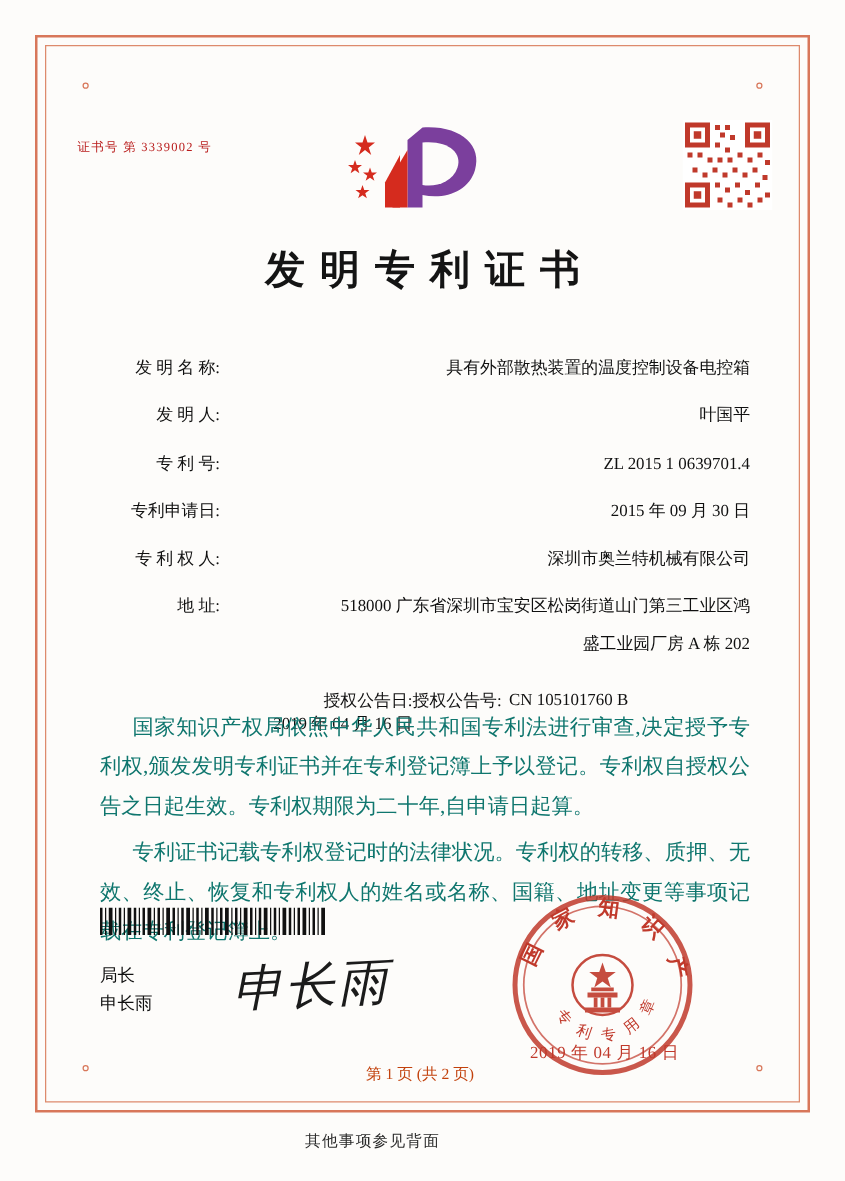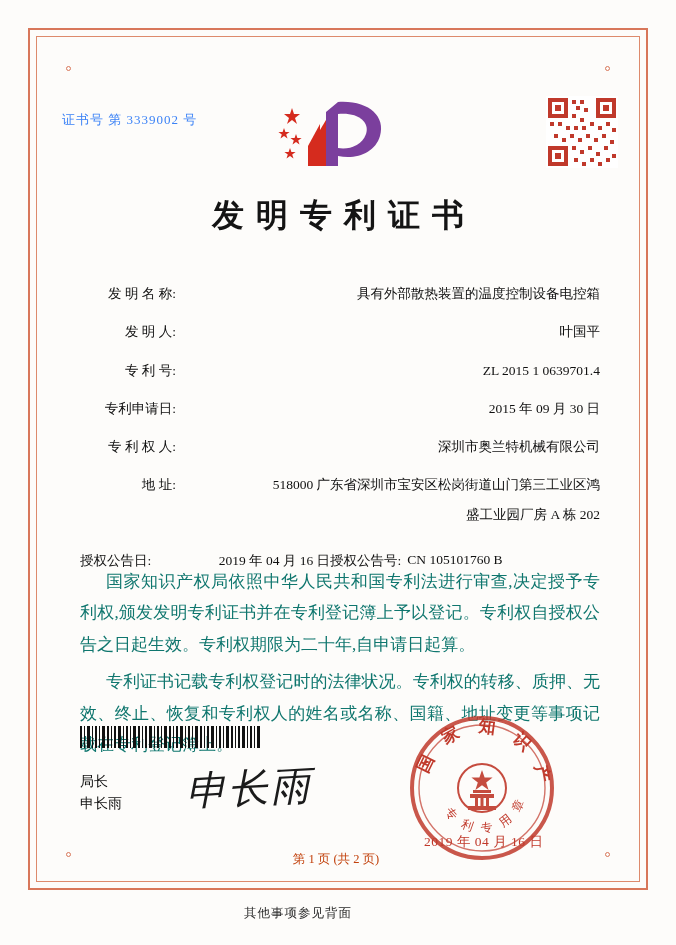--- a/index.html
+++ b/index.html
@@ -56,22 +56,22 @@
     top: 36px;
     width: 604px;
     height: 846px;
   }
 
   
   .cert-no {
     position: absolute;
     left: 26px;
     top: 75px;
-    font-size: 13px;
-    color: #3b82f6;
+    font-size: 10px;
+    color: #b91c1c;
     letter-spacing: 1px;
     white-space: nowrap;
   }
   .logo {
     position: absolute;
     left: 240px;
     top: 58px;
     width: 130px;
     height: 78px;
   }
@@ -128,21 +128,21 @@
     font-size: 13.5px;
   }
   .two-col {
     display: flex;
     margin-bottom: 6px;
   }
   .two-col .col {
     display: flex;
     white-space: nowrap;
   }
-  .two-col .col.left { width: 250px; }
+  .two-col .col.left { width: 250px; flex-direction: column; }
 
   .paragraphs {
     position: absolute;
     left: 44px;
     top: 530px;
     width: 520px;
     font-size: 17px;
     line-height: 1.85;
     color: #0f766e;
     text-align: justify;

